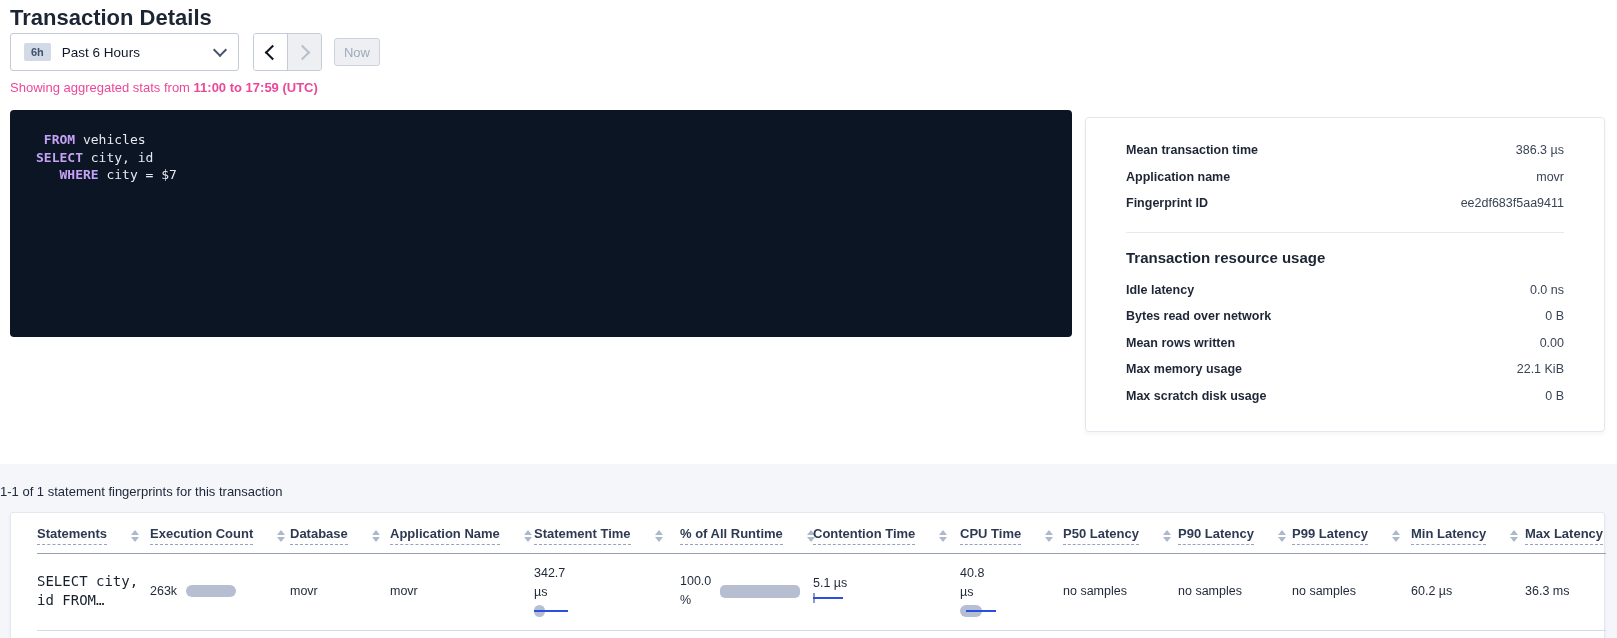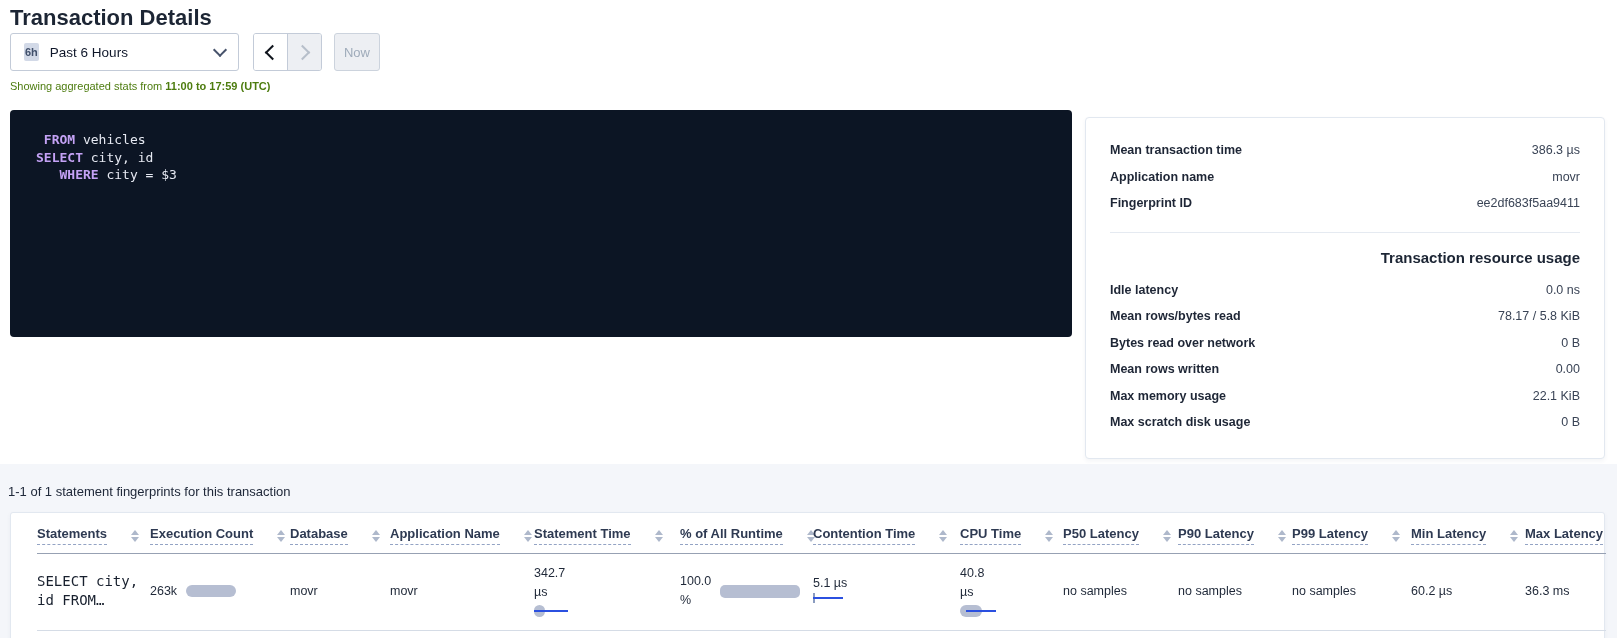--- a/index.html
+++ b/index.html
@@ -4,48 +4,48 @@
 <style>
   html,body{margin:0;padding:0;}
   body{font-family:"Liberation Sans",sans-serif;background:#fff;}
   .page{position:relative;width:1617px;height:638px;background:#fff;overflow:hidden;}
   .band{position:absolute;left:0;top:464px;right:0;bottom:0;background:var(--band_bg,#f4f6fa);}
 
   
   .h1{position:absolute;left:10px;top:5px;font-size:22px;font-weight:700;color:#1c2534;}
   .controls{position:absolute;left:10px;top:33px;display:flex;align-items:center;}
   .dropdown{width:229px;height:38px;box-sizing:border-box;border:1px solid #c3cbd8;border-radius:3px;background:#fff;display:flex;align-items:center;padding:0 13px;cursor:pointer;}
-  .badge{background:#d2d9e7;color:#41506b;font-size:11px;font-weight:700;padding:3px 1px;border-radius:2px;margin-right:11px;}
+  .badge{background:#d2d9e7;color:#41506b;font-size:11px;font-weight:700;padding:3px 7px;border-radius:2px;margin-right:11px;}
   .range-label{font-size:13.5px;color:#0f172a;}
   .chev-down{width:8px;height:8px;border-right:2px solid #47536b;border-bottom:2px solid #47536b;transform:rotate(45deg);margin-left:auto;margin-top:-4px;}
   .navgroup{display:flex;margin-left:14px;border:1px solid #c3cbd8;border-radius:3px;overflow:hidden;background:#fff;}
   .navbtn{width:33px;height:36px;display:flex;align-items:center;justify-content:center;cursor:pointer;}
   .navbtn.prev{background:#fff;border-right:1px solid #c3cbd8;}
   .navbtn.next{background:#edeff3;}
   .chl{width:9px;height:9px;border-left:2.5px solid #10151d;border-bottom:2.5px solid #10151d;transform:rotate(45deg);margin-left:4px;}
   .chr{width:9px;height:9px;border-left:2.5px solid #b7bfca;border-bottom:2.5px solid #b7bfca;transform:rotate(225deg);margin-right:4px;}
-  .nowbtn{margin-left:12px;width:46px;height:38px;box-sizing:border-box;background:#edeff3;border:1px solid #ccd3dd;border-radius:3px;color:#9fabba;font-size:13px;display:flex;align-items:center;justify-content:center;}
-  .aggline{position:absolute;left:10px;top:80px;font-size:11px;color:#4d7c0f;}
+  .nowbtn{margin-left:12px;width:46px;height:28px;box-sizing:border-box;background:#edeff3;border:1px solid #ccd3dd;border-radius:3px;color:#9fabba;font-size:13px;display:flex;align-items:center;justify-content:center;}
+  .aggline{position:absolute;left:10px;top:80px;font-size:13px;color:#ec4899;}
   .aggline b{font-weight:700;}
 
   
   .sqlcard{position:absolute;left:10px;top:110px;width:1062px;height:227px;box-sizing:border-box;background:var(--sql_bg,#0c1524);border-radius:4px;padding:21px 26px;font-family:"DejaVu Sans Mono",monospace;font-size:13px;line-height:17.5px;color:#e6e9f2;}
   .sqlcard .sql-line{white-space:pre;}
   .sqlcard .kw{color:var(--sql_keyword,#c4a2f5);font-weight:700;}
 
   
-  .sumcard{position:absolute;left:1085px;top:117px;width:520px;box-sizing:border-box;background:#fff;border:1px solid #e2e8f0;border-radius:4px;box-shadow:0 2px 4px rgba(56,76,108,.06);padding:19px 24px 22px;text-align:right;}
+  .sumcard{position:absolute;left:1085px;top:117px;width:520px;box-sizing:border-box;background:#fff;border:1px solid #e2e8f0;border-radius:4px;box-shadow:0 2px 4px rgba(56,76,108,.06);padding:19px 40px 22px;}
   .kv{display:flex;justify-content:space-between;align-items:baseline;line-height:26.5px;}
   .kv .k{font-size:12.5px;font-weight:700;color:#1e2636;}
   .kv .v{font-size:12.5px;color:#3a4456;}
   .sumdiv{border-top:1px solid #e5eaf1;margin:15px 0 16px;}
   .sumtitle{font-size:15px;font-weight:700;color:#1c2534;margin:16px 0 11px;}
 
   
-  .countline{position:absolute;left:8px;top:484px;font-size:13px;color:#20293a;}
+  .countline{position:absolute;left:0;top:484px;font-size:13px;color:#20293a;}
   .tablecard{position:absolute;left:10px;top:512px;width:1595px;box-sizing:border-box;background:#fff;border:1px solid #e2e8f0;border-radius:3px;box-shadow:0 2px 4px rgba(56,76,108,.05);padding:0 0 13px 26px;}
   table{border-collapse:collapse;table-layout:fixed;width:100%;}
   th{padding:13px 0 8px;border-bottom:1px solid #97a1b3;text-align:left;}
   .th-inner{display:flex;align-items:center;gap:24px;}
   .th-label{font-size:13px;font-weight:700;color:#2e3a52;border-bottom:1px dashed #93a3c4;padding-bottom:3px;white-space:nowrap;}
   .sort{display:flex;flex-direction:column;gap:2px;margin-left:auto;margin-right:22px;cursor:pointer;}
   th:last-child .sort{margin-right:4px;}
   .sort i{display:block;width:0;height:0;border-left:4px solid transparent;border-right:4px solid transparent;}
   .sort .up{border-bottom:5px solid #aeb8cb;}
   .sort .down{border-top:5px solid #aeb8cb;}
@@ -90,21 +90,21 @@
 
   <div class="aggline">
     <span>Showing aggregated stats from</span>
     <b>11:00 to 17:59 (UTC)</b>
   </div>
 
   <div class="sqlcard">
     <div id="sql-code">
         <div class="sql-line"><span> </span><span class="kw">FROM</span><span> vehicles</span></div>
         <div class="sql-line"><span class="kw">SELECT</span><span> city, id</span></div>
-        <div class="sql-line"><span>   </span><span class="kw">WHERE</span><span> city = $3</span></div>
+        <div class="sql-line"><span>   </span><span class="kw">WHERE</span><span> city = $7</span></div>
       </div>
   </div>
 
   <div class="sumcard">
     <div id="sum-rows">
         <div class="kv">
           <span class="k">Mean transaction time</span>
           <span class="v">386.3 µs</span>
         </div>
         <div class="kv">
@@ -115,24 +115,20 @@
           <span class="k">Fingerprint ID</span>
           <span class="v">ee2df683f5aa9411</span>
         </div>
       </div>
     <div class="sumdiv"></div>
     <div class="sumtitle">Transaction resource usage</div>
     <div id="usage-rows">
         <div class="kv">
           <span class="k">Idle latency</span>
           <span class="v">0.0 ns</span>
-        </div>
-        <div class="kv">
-          <span class="k">Mean rows/bytes read</span>
-          <span class="v">78.17 / 5.8 KiB</span>
         </div>
         <div class="kv">
           <span class="k">Bytes read over network</span>
           <span class="v">0 B</span>
         </div>
         <div class="kv">
           <span class="k">Mean rows written</span>
           <span class="v">0.00</span>
         </div>
         <div class="kv">

